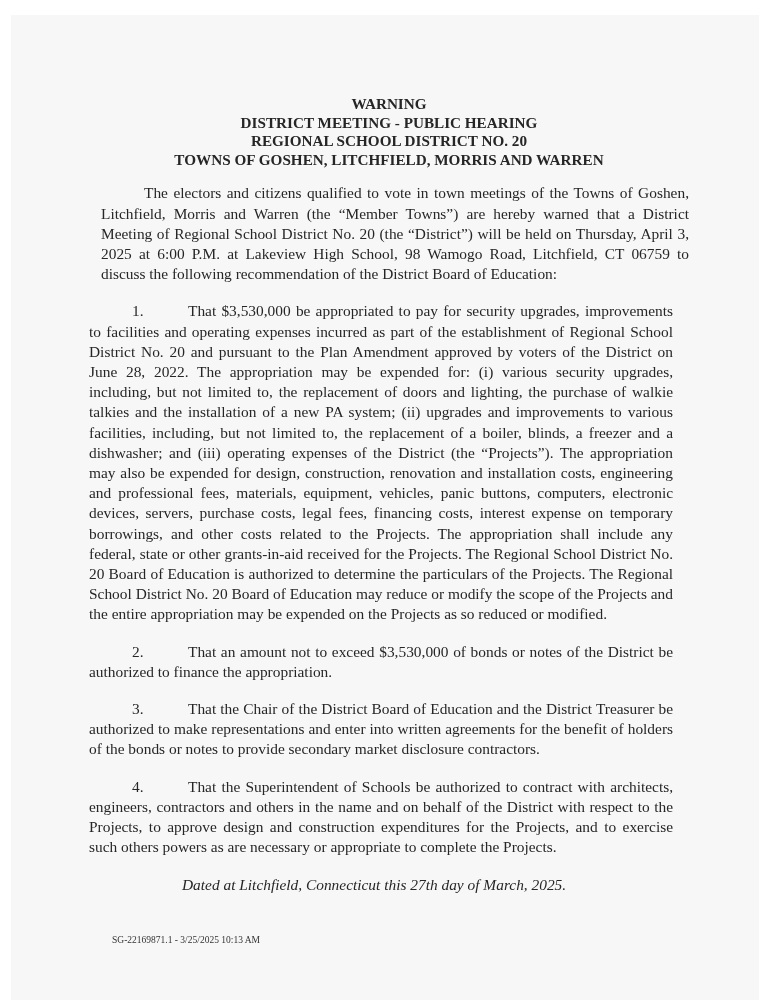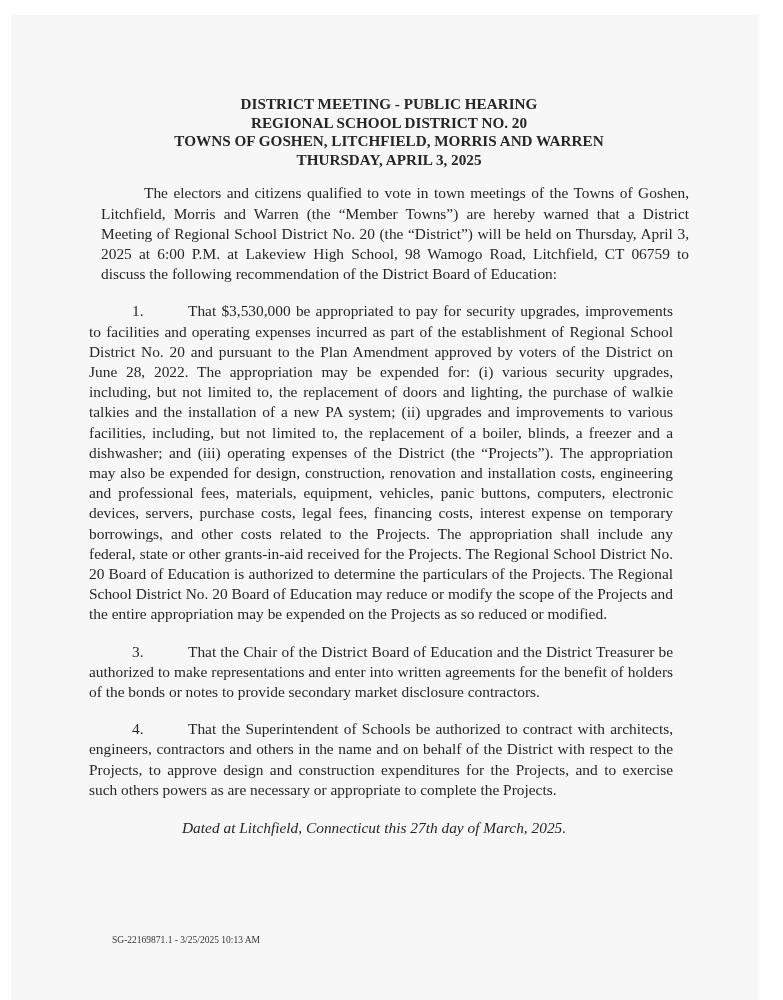--- a/index.html
+++ b/index.html
@@ -68,30 +68,33 @@
       margin-left: 23px;
     }
   </style>
 </head>
 <body>
 
 <div class="scan"></div>
 
 <div class="page">
   <div class="heading">
+    <div>WARNING</div>
     <div>DISTRICT MEETING - PUBLIC HEARING</div>
     <div>REGIONAL SCHOOL DISTRICT NO. 20</div>
     <div>TOWNS OF GOSHEN, LITCHFIELD, MORRIS AND WARREN</div>
-    <div>THURSDAY, APRIL 3, 2025</div>
   </div>
 
   <p class="intro">The electors and citizens qualified to vote in town meetings of the Towns of Goshen, Litchfield, Morris and Warren (the “Member Towns”) are hereby warned that a District Meeting of Regional School District No. 20 (the “District”) will be held on Thursday, April 3, 2025 at 6:00 P.M. at Lakeview High School, 98 Wamogo Road, Litchfield, CT 06759 to discuss the following recommendation of the District Board of Education:</p>
 
   <p class="item">
     <span class="num">1.</span><span>That $3,530,000 be appropriated to pay for security upgrades, improvements to facilities and operating expenses incurred as part of the establishment of Regional School District No. 20 and pursuant to the Plan Amendment approved by voters of the District on June 28, 2022. The appropriation may be expended for: (i) various security upgrades, including, but not limited to, the replacement of doors and lighting, the purchase of walkie talkies and the installation of a new PA system; (ii) upgrades and improvements to various facilities, including, but not limited to, the replacement of a boiler, blinds, a freezer and a dishwasher; and (iii) operating expenses of the District (the “Projects”).  The appropriation may also be expended for design, construction, renovation and installation costs, engineering and professional fees, materials, equipment, vehicles, panic buttons, computers, electronic devices, servers, purchase costs, legal fees, financing costs, interest expense on temporary borrowings, and other costs related to the Projects. The appropriation shall include any federal, state or other grants-in-aid received for the Projects. The Regional School District No. 20 Board of Education is authorized to determine the particulars of the Projects.  The Regional School District No. 20 Board of Education may reduce or modify the scope of the Projects and the entire appropriation may be expended on the Projects as so reduced or modified.</span>
+  </p>
+  <p class="item">
+    <span class="num">2.</span><span>That an amount not to exceed $3,530,000 of bonds or notes of the District be authorized to finance the appropriation.</span>
   </p>
   <p class="item">
     <span class="num">3.</span><span>That the Chair of the District Board of Education and the District Treasurer be authorized to make representations and enter into written agreements for the benefit of holders of the bonds or notes to provide secondary market disclosure contractors.</span>
   </p>
   <p class="item">
     <span class="num">4.</span><span>That the Superintendent of Schools be authorized to contract with architects, engineers, contractors and others in the name and on behalf of the District with respect to the Projects, to approve design and construction expenditures for the Projects, and to exercise such others powers as are necessary or appropriate to complete the Projects.</span>
   </p>
 
   <p class="dated">Dated at Litchfield, Connecticut this 27th day of March, 2025.</p>
 </div>

